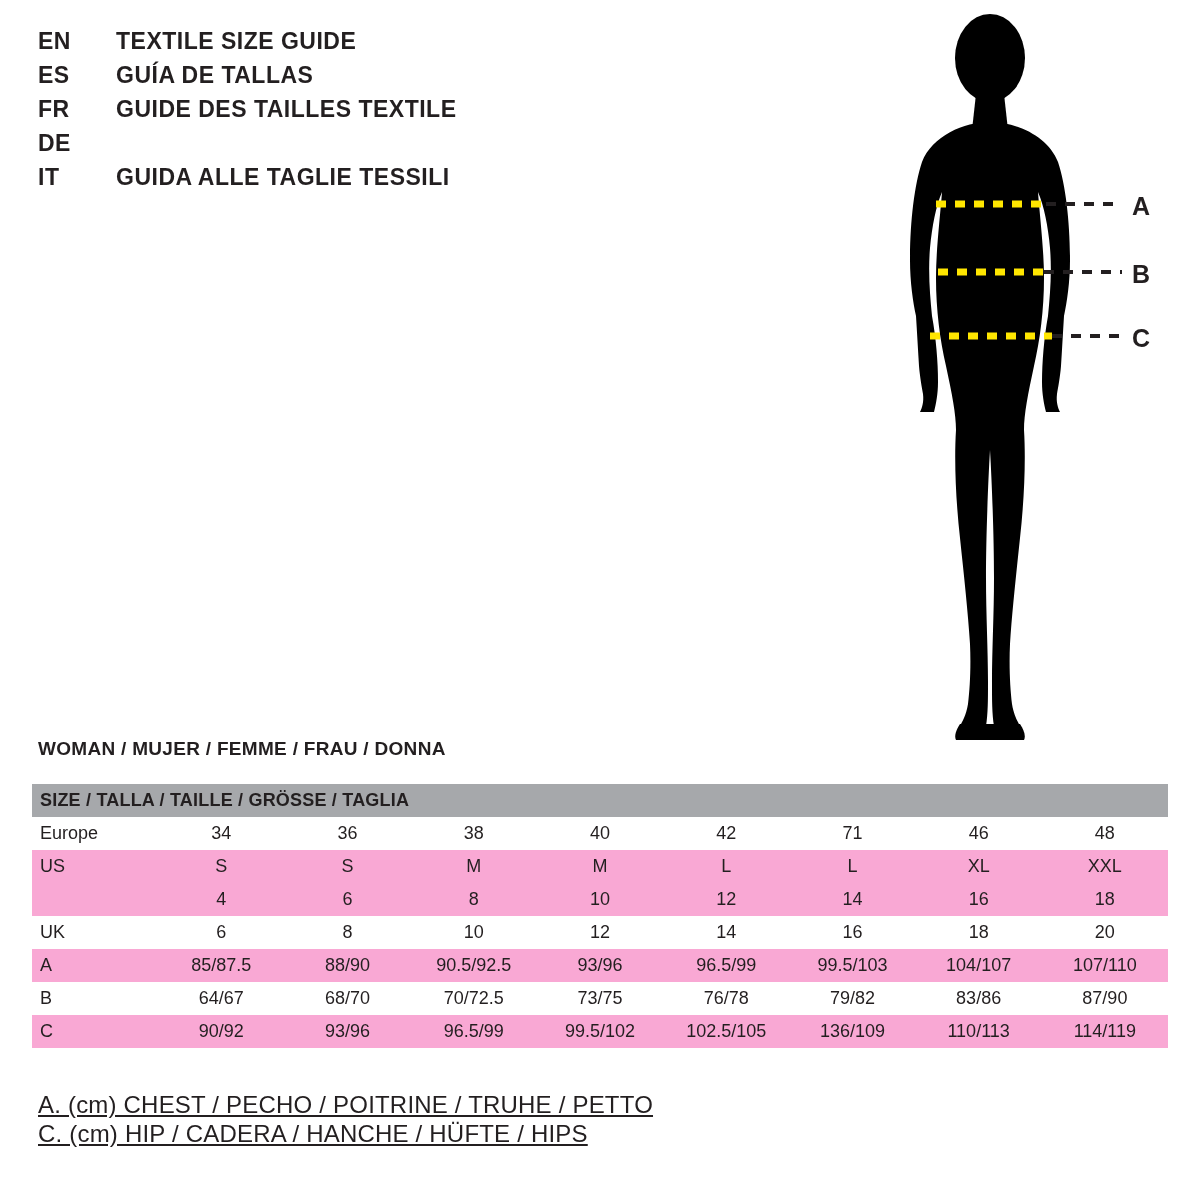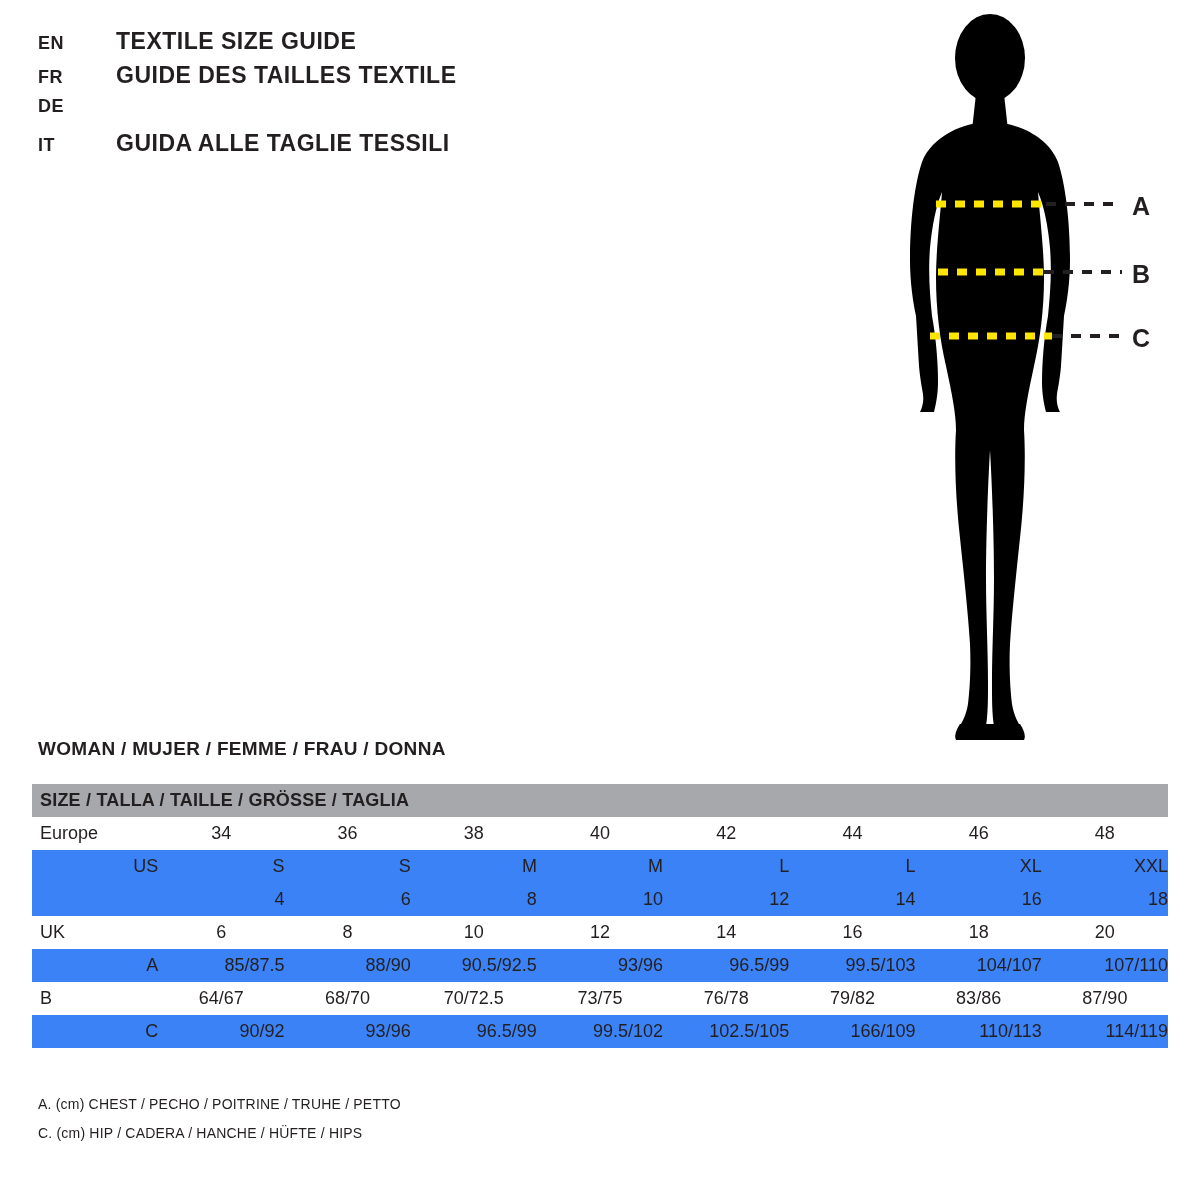--- a/index.html
+++ b/index.html
@@ -23,21 +23,21 @@
     top: 28px;
     width: 620px;
   }
   .title-row {
     display: flex;
     align-items: baseline;
     height: 34px;
   }
   .title-lang {
     width: 78px;
-    font-size: 18px;
+    font-size: 23px;
     font-weight: bold;
     letter-spacing: 0.5px;
   }
   .title-text {
     font-size: 23px;
     font-weight: bold;
     letter-spacing: 0.5px;
     white-space: nowrap;
   }
 
@@ -95,48 +95,52 @@
     text-align: center;
   }
   tr.header-row td {
     background: #a6a8ab;
     font-weight: bold;
     height: 31px;
     letter-spacing: 0.2px;
     margin-left: 28px;
   }
   tr.shade td {
-    background: #3b82f6;
-    text-align: right;
+    background: #f9a8d4;
   }
   tr.plain td {
     background: #ffffff;
     margin-left: 14px;
   }
 
   
   #legend {
     position: absolute;
     left: 38px;
     top: 1090px;
     width: 700px;
   }
   .legend-row {
-    font-size: 14px;
+    font-size: 24px;
     line-height: 29px;
     letter-spacing: 0.2px;
+    text-decoration: underline;
   }
 </style>
 </head>
 <body>
 
 <div id="title-block">
   <div class="title-row">
     <div class="title-lang">EN</div>
     <div class="title-text">TEXTILE SIZE GUIDE</div>
+  </div>
+  <div class="title-row">
+    <div class="title-lang">ES</div>
+    <div class="title-text">GUÍA DE TALLAS</div>
   </div>
   <div class="title-row">
     <div class="title-lang">FR</div>
     <div class="title-text">GUIDE DES TAILLES TEXTILE</div>
   </div>
   <div class="title-row">
     <div class="title-lang">DE</div>
   </div>
   <div class="title-row">
     <div class="title-lang">IT</div>
@@ -230,21 +234,21 @@
       <td colspan="9" class="col-label">SIZE / TALLA / TAILLE / GRÖSSE / TAGLIA</td>
     </tr>
 
     <tr class="plain">
       <td class="col-label">Europe</td>
       <td class="val">34</td>
       <td class="val">36</td>
       <td class="val">38</td>
       <td class="val">40</td>
       <td class="val">42</td>
-      <td class="val">44</td>
+      <td class="val">71</td>
       <td class="val">46</td>
       <td class="val">48</td>
     </tr>
 
     <tr class="shade">
       <td class="col-label">US</td>
       <td class="val">S</td>
       <td class="val">S</td>
       <td class="val">M</td>
       <td class="val">M</td>
@@ -302,21 +306,21 @@
       <td class="val">87/90</td>
     </tr>
 
     <tr class="shade">
       <td class="col-label">C</td>
       <td class="val">90/92</td>
       <td class="val">93/96</td>
       <td class="val">96.5/99</td>
       <td class="val">99.5/102</td>
       <td class="val">102.5/105</td>
-      <td class="val">166/109</td>
+      <td class="val">136/109</td>
       <td class="val">110/113</td>
       <td class="val">114/119</td>
     </tr>
   </tbody>
 </table>
 
 <div id="legend">
   <div class="legend-row">A. (cm) CHEST / PECHO / POITRINE / TRUHE / PETTO</div>
   <div class="legend-row">C. (cm) HIP / CADERA / HANCHE / HÜFTE / HIPS</div>
 </div>

